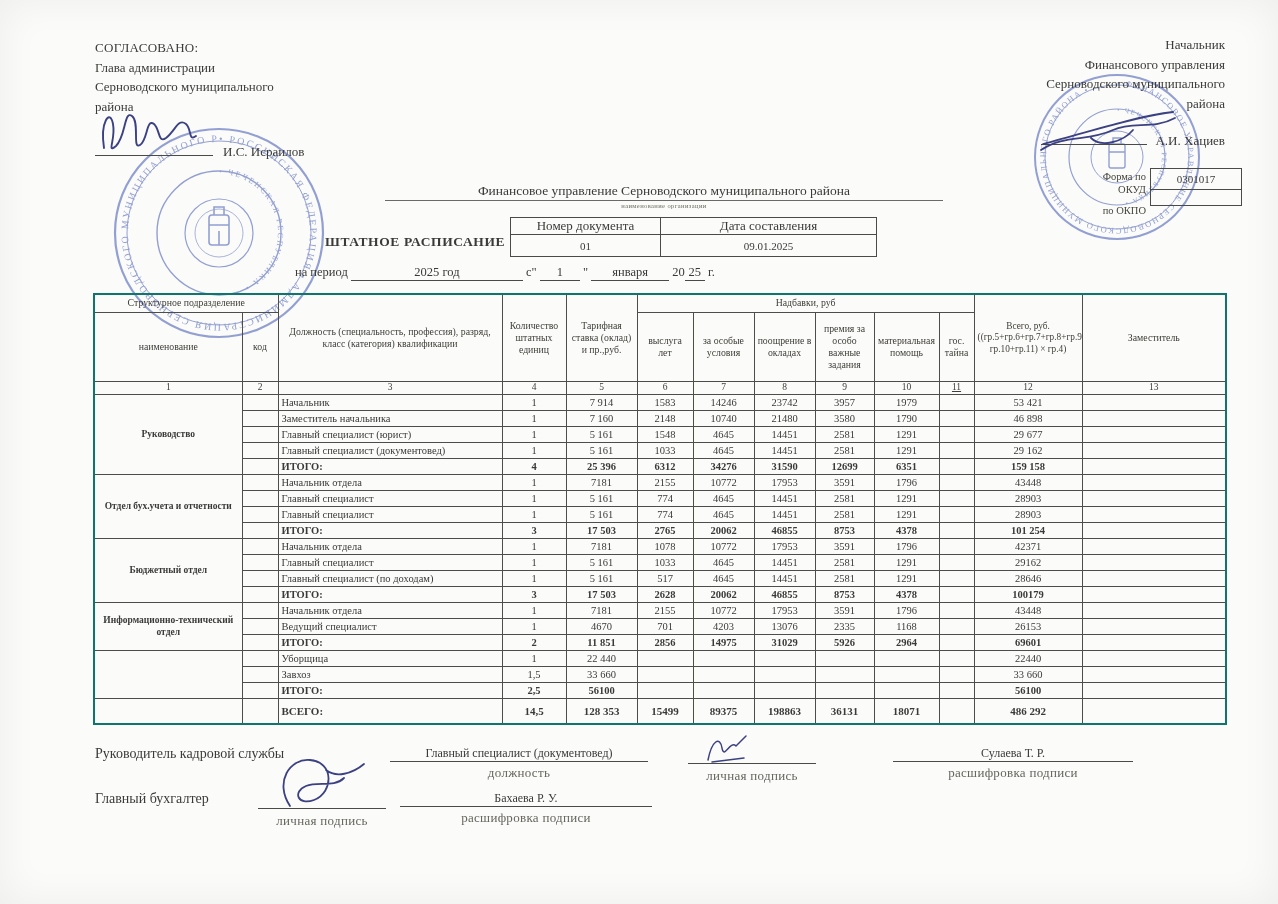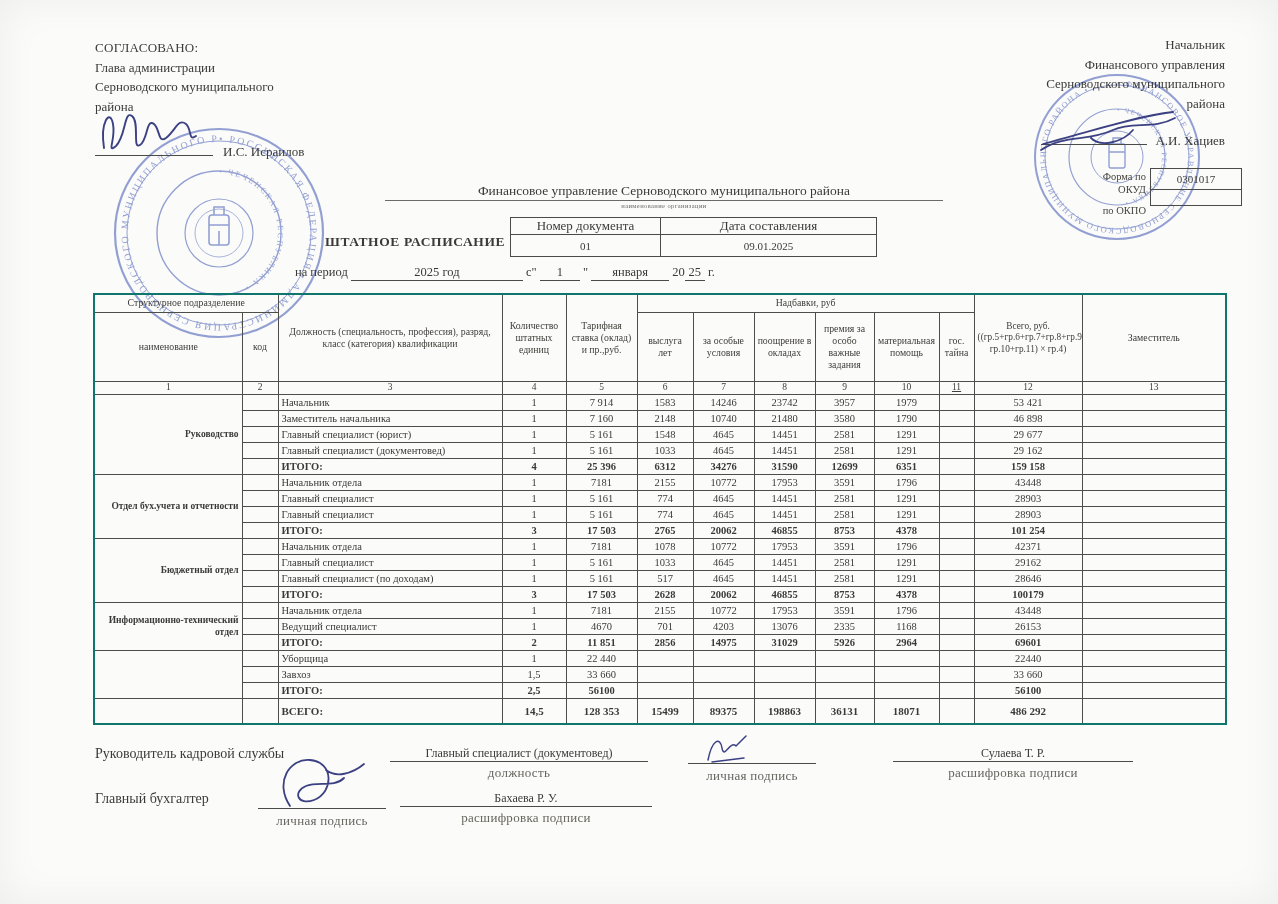--- a/index.html
+++ b/index.html
@@ -35,21 +35,21 @@
   .u{display:inline-block;border-bottom:1px solid #4a4a48;text-align:center;}
   
   table.main{border-collapse:collapse;table-layout:fixed;font-size:10.5px;}
   table.main th,table.main td{border:1px solid #4d4d4a;padding:0 3px;overflow:hidden;}
   table.main{border:2px solid #0f766e;}
   table.main th{font-weight:normal;font-size:9.8px;line-height:1.25;text-align:center;color:#3e3d39;}
   tr.h1 th{height:17px;}
   tr.h2 th{height:68px;}
   tr.h3 th{height:12px;font-size:9.5px;}
   tr.h3 th.und{text-decoration:underline;}
-  td.secname{font-weight:bold;font-size:9.5px;text-align:right;line-height:1.2;}
+  td.secname{font-weight:bold;font-size:9.5px;text-align:center;line-height:1.2;}
   td.pos{text-align:left;padding-left:4px;white-space:nowrap;}
   td.num{text-align:center;}
   tr.brow{height:16px;}
   tr.trow td{font-weight:bold;}
   tr.grand{height:25px;}
   tr.grand td{font-weight:bold;font-size:11px;}
   tr.sec-start td{border-top:1.5px solid #333331;}
   
   .flabel{font-size:14px;}
   .field{position:absolute;border-bottom:1px solid #4a4a48;text-align:center;font-size:12px;}

